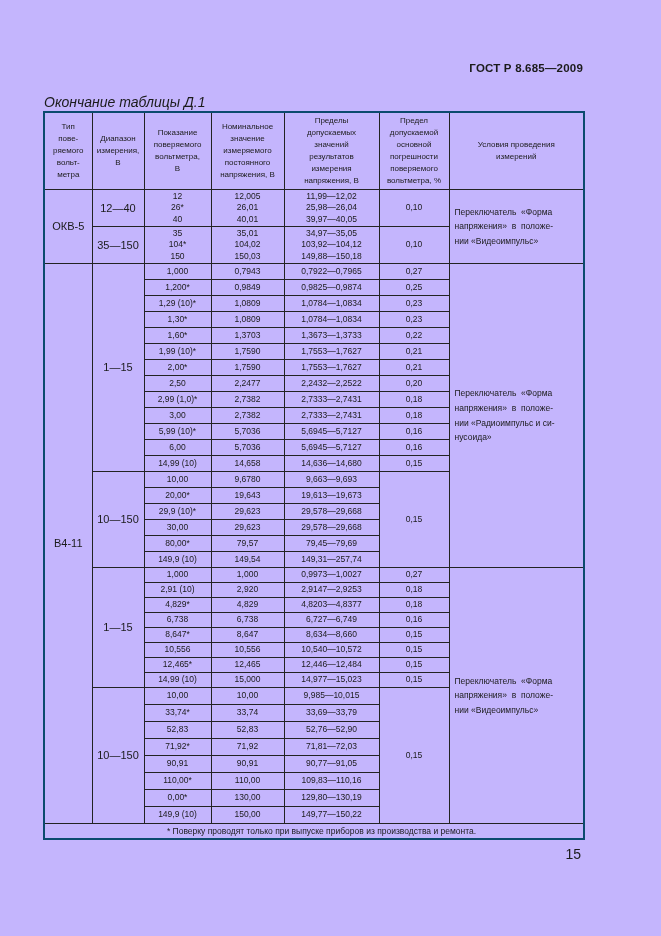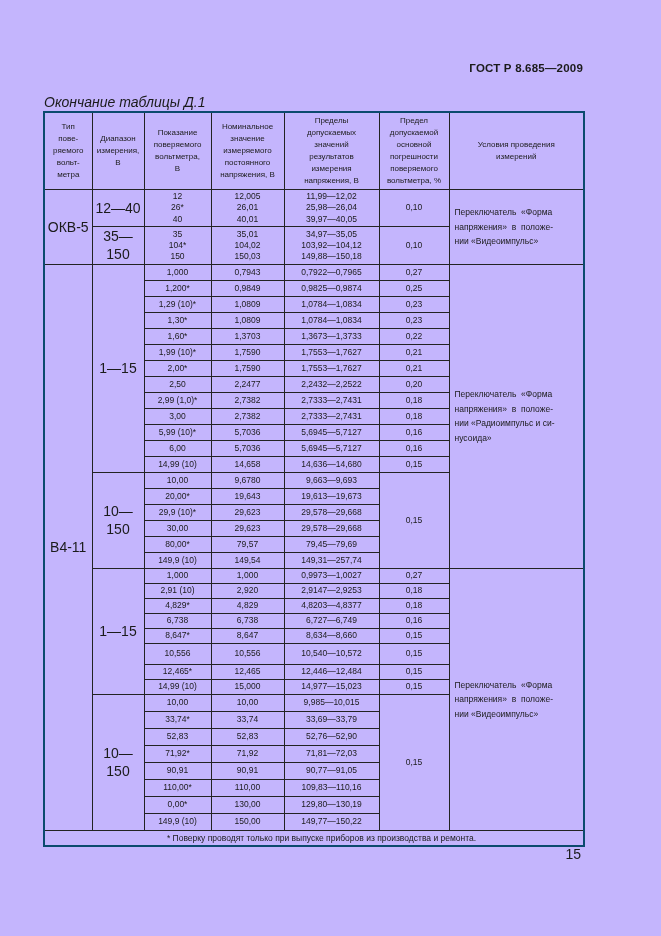--- a/index.html
+++ b/index.html
@@ -31,21 +31,21 @@
   .gost th, .gost td { border:1px solid #232323; }
   .gost thead th {
     height:76px; font-size:8px; font-weight:normal; line-height:1.5;
     text-align:center; vertical-align:middle; white-space:pre-line;
     padding:2px 1px;
   }
   .gost td {
     font-size:8.5px; text-align:center; vertical-align:middle;
     white-space:pre-line; line-height:1.32; padding:0 1px;
   }
-  .gost td.c-type, .gost td.c-range { font-size:14px;text-align:center; }
+  .gost td.c-type, .gost td.c-range { font-size:11px;text-align:center; }
   .gost td.c-cond {
     text-align:left; padding:2px 3px 2px 5px; line-height:1.72;
   }
   .gost td.c-foot {
     text-align:center; padding:2px 4px 1px 19px; height:15px;
   }
 </style>
 </head>
 <body>
 
@@ -274,21 +274,21 @@
           <td>6,738</td>
           <td>6,727—6,749</td>
           <td>0,16</td>
         </tr>
         <tr style="height: 15px;">
           <td>8,647*</td>
           <td>8,647</td>
           <td>8,634—8,660</td>
           <td>0,15</td>
         </tr>
-        <tr style="height: 21px;">
+        <tr style="height: 15px;">
           <td>10,556</td>
           <td>10,556</td>
           <td>10,540—10,572</td>
           <td>0,15</td>
         </tr>
         <tr style="height: 15px;">
           <td>12,465*</td>
           <td>12,465</td>
           <td>12,446—12,484</td>
           <td>0,15</td>

